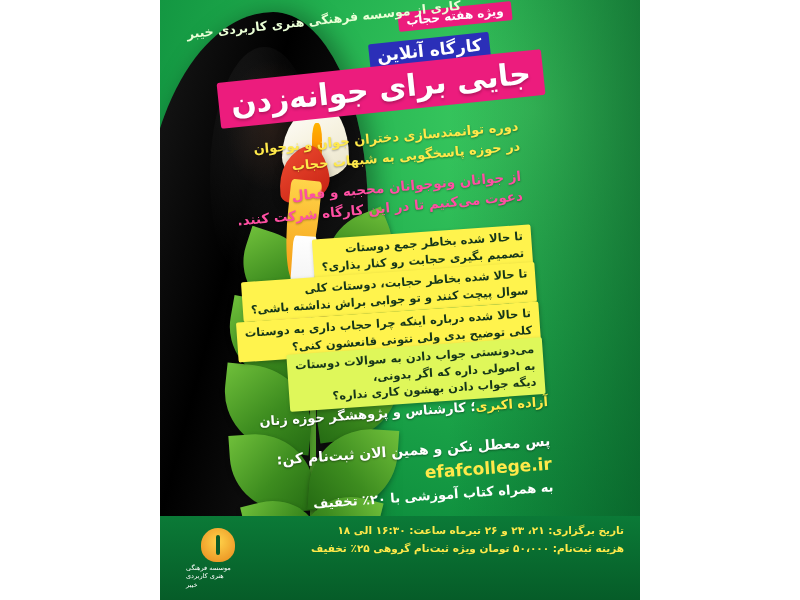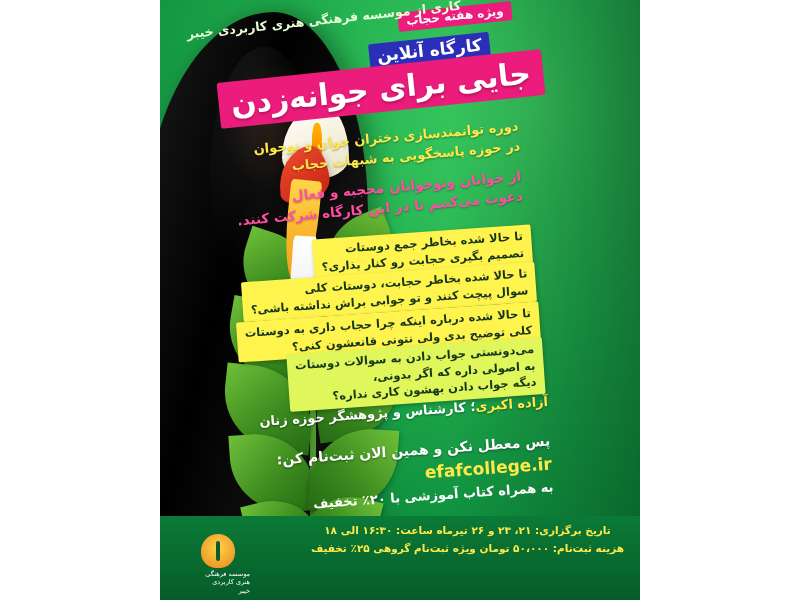--- a/index.html
+++ b/index.html
@@ -205,25 +205,25 @@
   .cta .l1{color:#fff;font-weight:bold;font-size:14px;text-shadow:0 1px 2px rgba(0,0,0,.4);}
   .cta .l2{color:#ffe94a;font-weight:bold;font-size:17px;direction:ltr;display:block;}
   .cta .l3{color:#ffffff;font-weight:bold;font-size:13px;}
 
   .footer{
     position:absolute;left:0;bottom:0;width:100%;height:84px;
     background:linear-gradient(to bottom,#0b7a37,#065c28);
   }
   .footer .fl{
     position:absolute;right:16px;top:6px;
-    color:#fff;font-size:10.5px;line-height:1.7;text-align:center;font-weight:bold;
+    color:#fff;font-size:10.5px;line-height:1.7;text-align:right;font-weight:bold;
   }
   .footer .fl .yl{color:#ffe94a;}
   .logo{
-    position:absolute;left:26px;bottom:4px;width:64px;text-align:right;color:#fff;
+    position:absolute;left:26px;bottom:10px;width:64px;text-align:left;color:#fff;
   }
   .logo .mark{
     width:34px;height:34px;margin:0 auto 2px auto;
     background:radial-gradient(circle at 50% 40%,#ffd24a,#e8891c);
     border-radius:50% 50% 45% 45%;
     position:relative;
   }
   .logo .mark::after{
     content:"";position:absolute;left:50%;top:20%;width:4px;height:60%;
     background:#0b5c28;transform:translateX(-50%);border-radius:2px;

